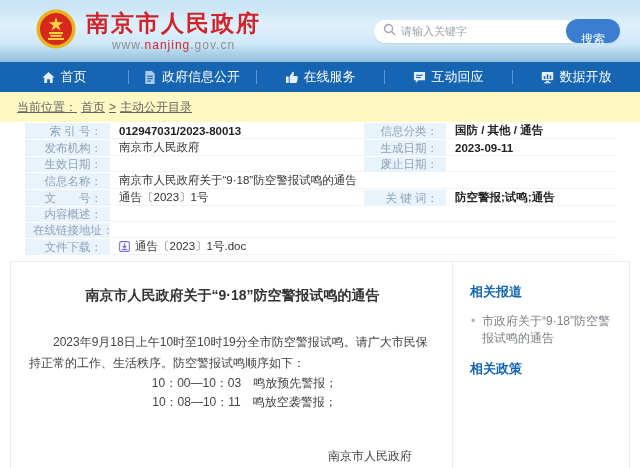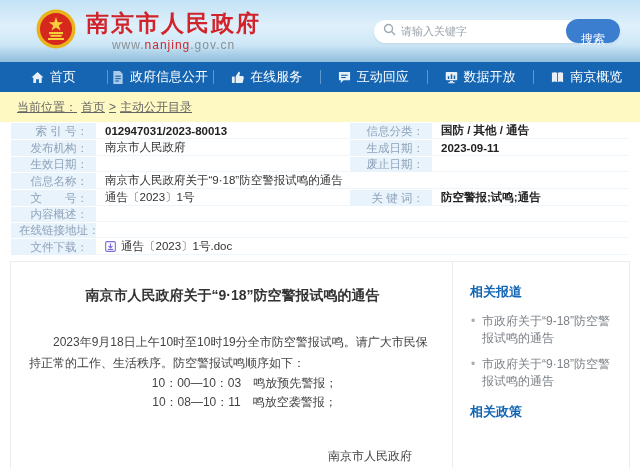--- a/index.html
+++ b/index.html
@@ -49,21 +49,21 @@
   .nav-item svg{ display:block; opacity:.9; }
 
   
   .breadcrumb{
     height:30px; display:flex; align-items:center; padding-left:17px;
     font-size:12px; color:#666; gap:4px; background:#fef9c3;text-decoration:underline;
   }
   .breadcrumb .crumb-link{ cursor:pointer; }
 
   
-  .meta-wrap{ padding:0 10px; }
+  .meta-wrap{ padding:0 24px; }
   table.meta{ width:100%; border-collapse:separate; border-spacing:1px; table-layout:fixed; font-size:11.5px; }
   table.meta td{ height:15px; padding:0 8px; vertical-align:middle; white-space:nowrap; overflow:hidden; }
   td.lbl{ background:#e9f3fb; color:#8fa3ba; text-align:right; width:85px; }
   td.lbl2{ background:#e9f3fb; color:#8fa3ba; text-align:right; width:82px; }
   td.val{ background:#fff; color:#333; border-bottom:1px solid #edf4fa; }
   td.val.strong{ font-weight:bold; color:#222; }
   .col-v1{ width:252px; }
   .dl-link{ display:inline-flex; align-items:center; gap:5px; cursor:pointer; color:#333; }
   .dl-icon{ display:inline-block; line-height:0; }
 
@@ -165,29 +165,20 @@
           <rect x="0.8" y="1" width="12.4" height="9" rx="1" fill="#fff"></rect>
           <rect x="3" y="5.6" width="1.6" height="3" fill="#1565b2"></rect>
           <rect x="6.2" y="3.6" width="1.6" height="5" fill="#1565b2"></rect>
           <rect x="9.4" y="4.8" width="1.6" height="3.8" fill="#1565b2"></rect>
           <rect x="5.4" y="10.6" width="3.2" height="1.2" fill="#fff"></rect>
           <rect x="3.6" y="12" width="6.8" height="1.2" fill="#fff"></rect>
         </svg>
       </span>
     <span>数据开放</span>
   </a>
-  <a class="nav-item">
-    <span>
-        <svg width="13" height="13" viewBox="0 0 14 14">
-          <path d="M1 2 C3 1 5.5 1 7 2.2 C8.5 1 11 1 13 2 V12 C11 11 8.5 11 7 12.2 C5.5 11 3 11 1 12 Z" fill="#fff"></path>
-          <line x1="7" y1="2.2" x2="7" y2="12.2" stroke="#1565b2" stroke-width="0.9"></line>
-        </svg>
-      </span>
-    <span>南京概览</span>
-  </a>
 </nav>
 
 <div class="breadcrumb">
   <span>当前位置：</span>
   <span class="crumb-link">首页</span>
   <span>&gt;</span>
   <span>主动公开目录</span>
 </div>
 
 <div class="meta-wrap">
@@ -257,18 +248,17 @@
     <div class="doc-line">10：08—10：11　鸣放空袭警报；</div>
     <div class="doc-sign">
       <div>南京市人民政府</div>
 
     </div>
   </article>
 
   <aside class="related">
     <h2 class="rel-title">相关报道</h2>
     <ul class="rel-list">
-      <li>市政府关于“9-18”防空警报试鸣的通告</li>
       <li>市政府关于“9·18”防空警报试鸣的通告</li>
     </ul>
     <h2 class="rel-title">相关政策</h2>
   </aside>
 </div>
 
 </body></html>

